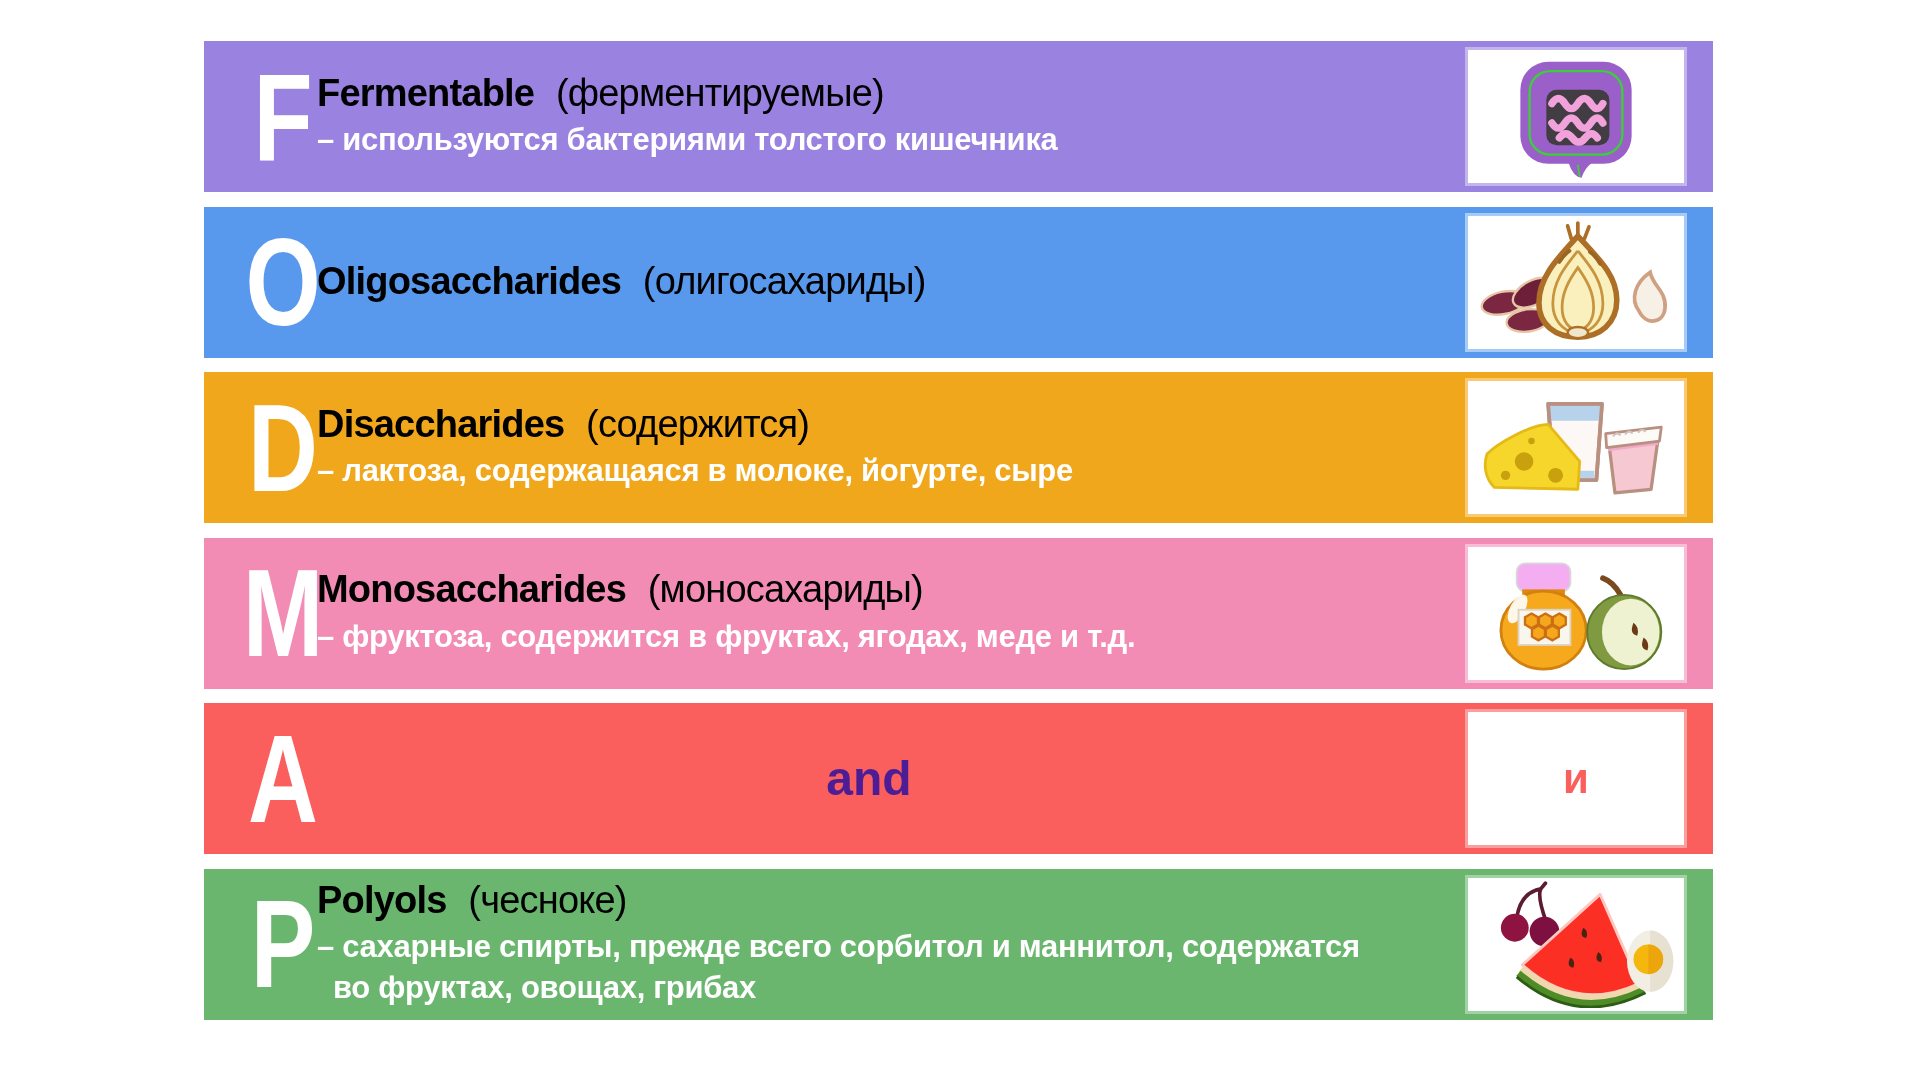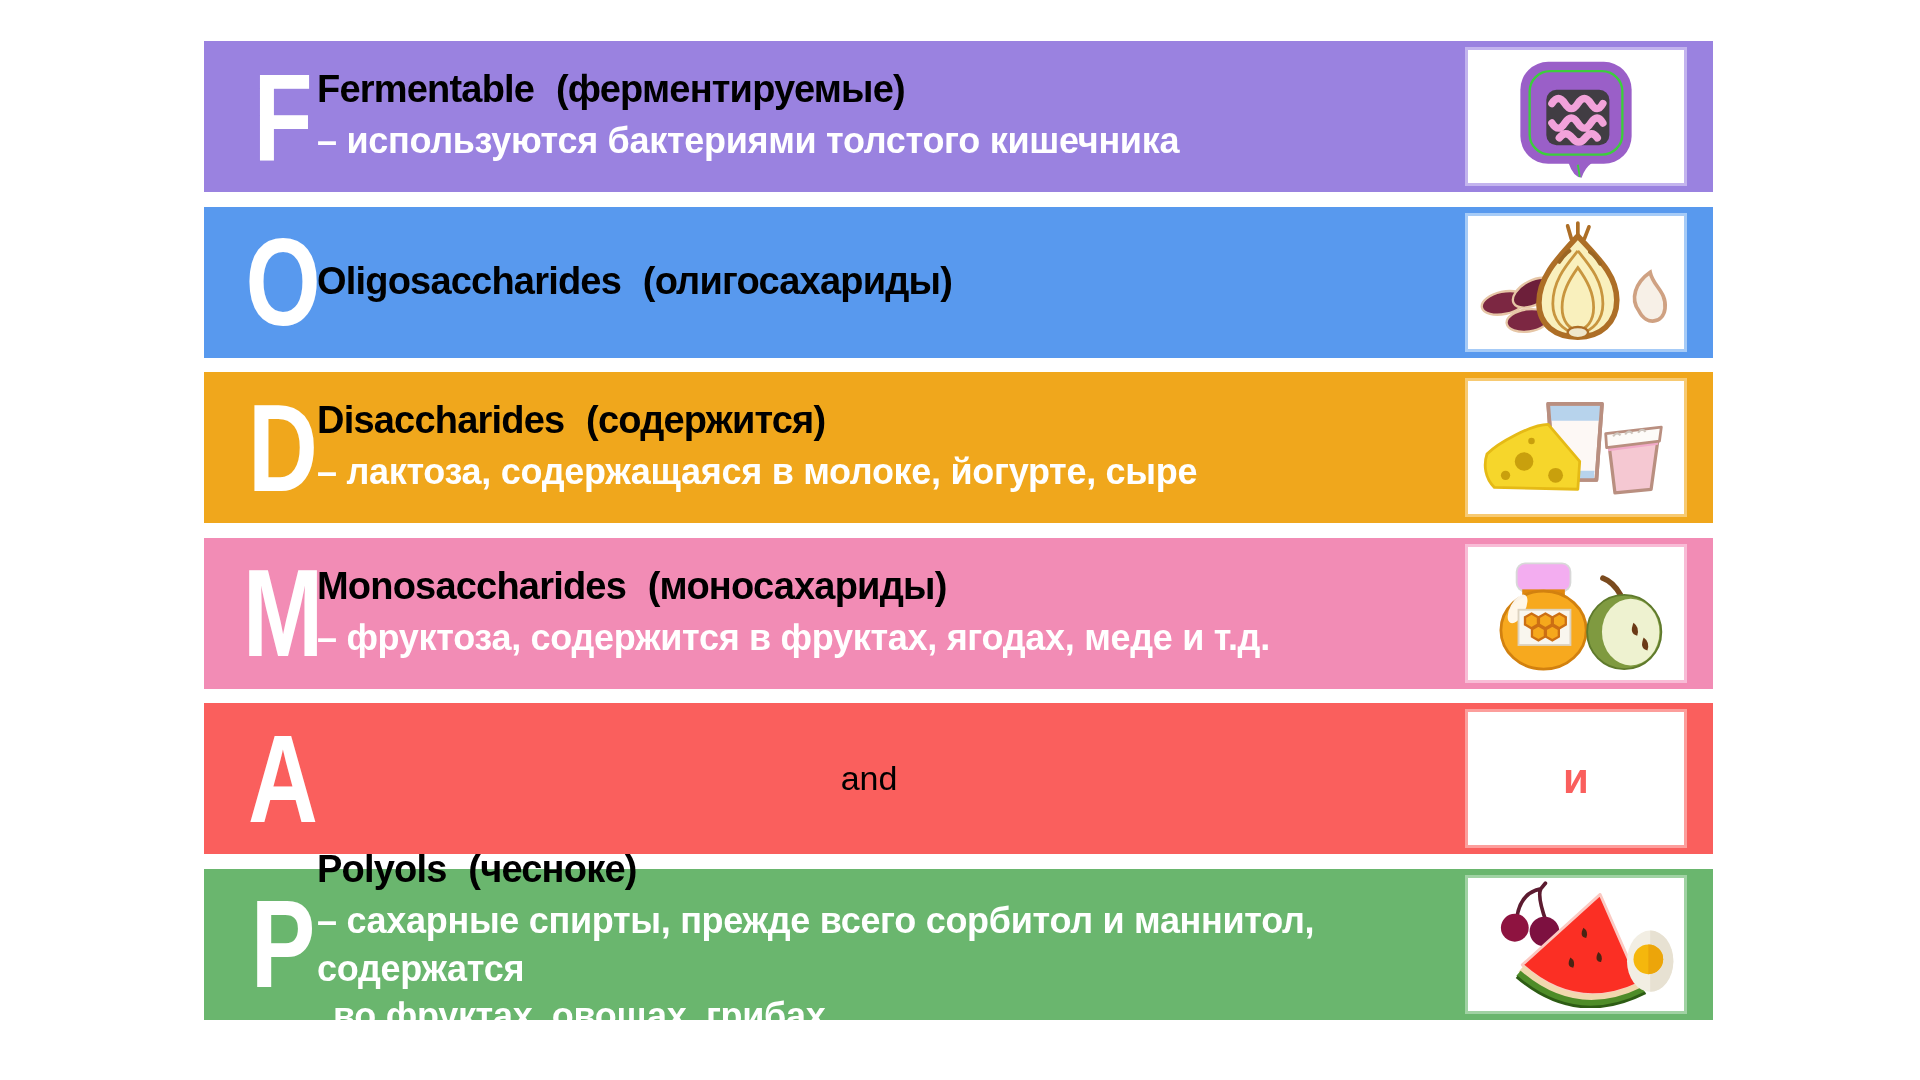--- a/index.html
+++ b/index.html
@@ -16,27 +16,27 @@
     color:#fff;font-weight:bold;font-size:124px;line-height:1;
     transform:scaleX(.78);transform-origin:center;
     user-select:none;
   }
   .content{
     position:absolute;left:113px;right:300px;top:0;bottom:0;
     display:flex;flex-direction:column;justify-content:center;row-gap:5px;
   }
   .title{font-size:38px;color:#000;letter-spacing:-0.8px;line-height:1.15;white-space:nowrap;}
   .title .en{font-weight:bold;}
-  .title .ru{font-weight:bold;margin-left:12px;}
-  .desc{color:#fff;font-weight:bold;font-size:36px;line-height:1.32;letter-spacing:-0.3px;}
+  .title .ru{font-weight:normal;margin-left:12px;}
+  .desc{color:#fff;font-weight:bold;font-size:31px;line-height:1.32;letter-spacing:-0.3px;}
   .desc .cont{padding-left:16px;}
   .connector{
     position:absolute;left:113px;right:292px;top:0;bottom:0;
     display:flex;align-items:center;justify-content:center;
-    font-size:34px;font-weight:normal;color:#000000;
+    font-size:48px;font-weight:bold;color:#4c1d95;
   }
   .iconbox{
     position:absolute;right:26px;top:6px;width:222px;height:139px;
     background:#fff;border:3px solid #ddd;box-sizing:border-box;
     display:flex;align-items:center;justify-content:center;overflow:hidden;
   }
   .iconbox svg{display:block;}
   .and-ru{font-size:42px;font-weight:bold;}
 </style>
 </head>

